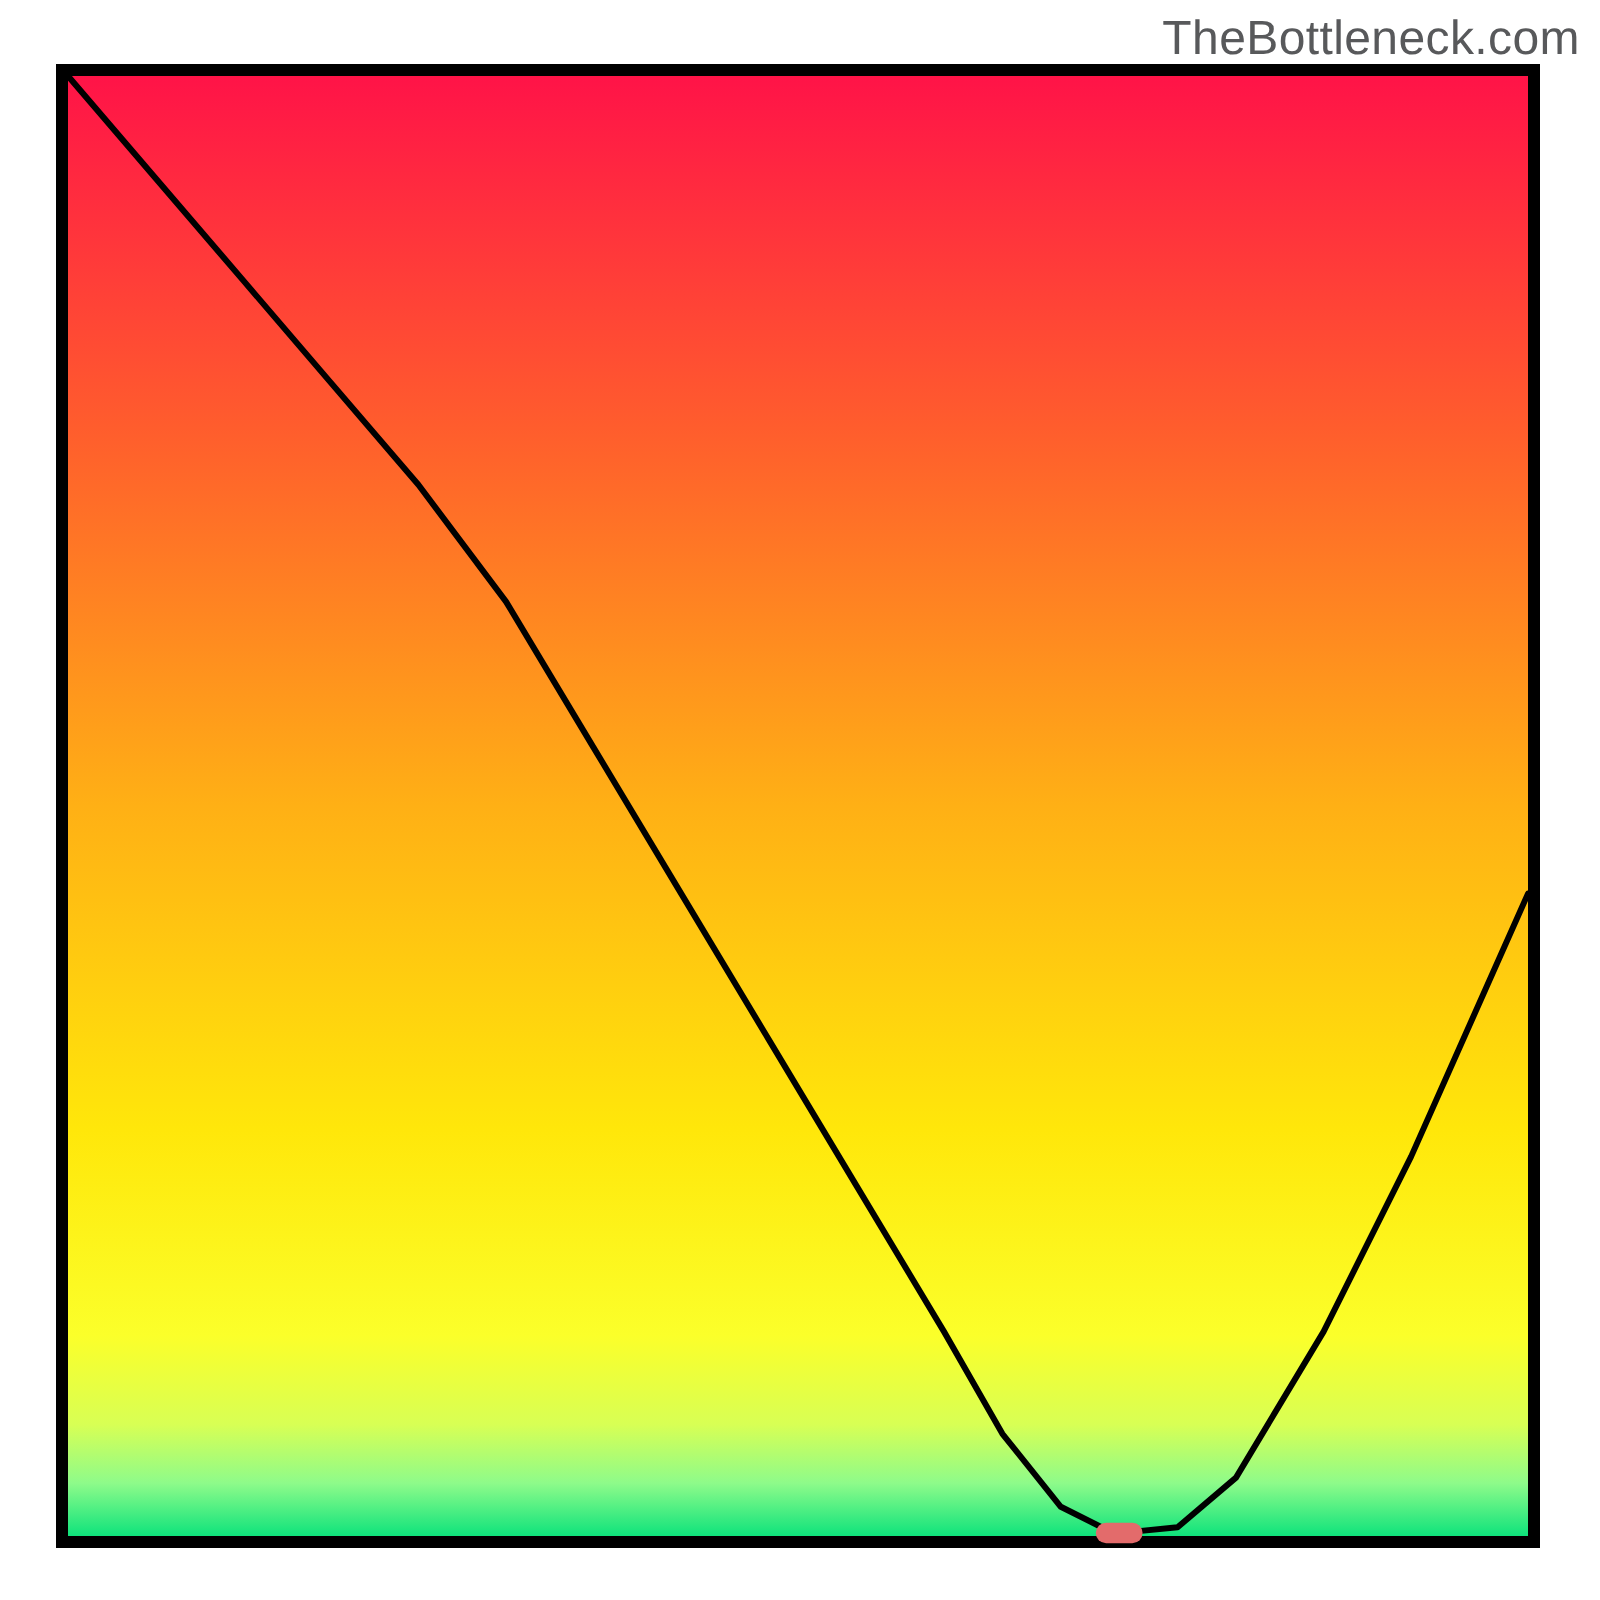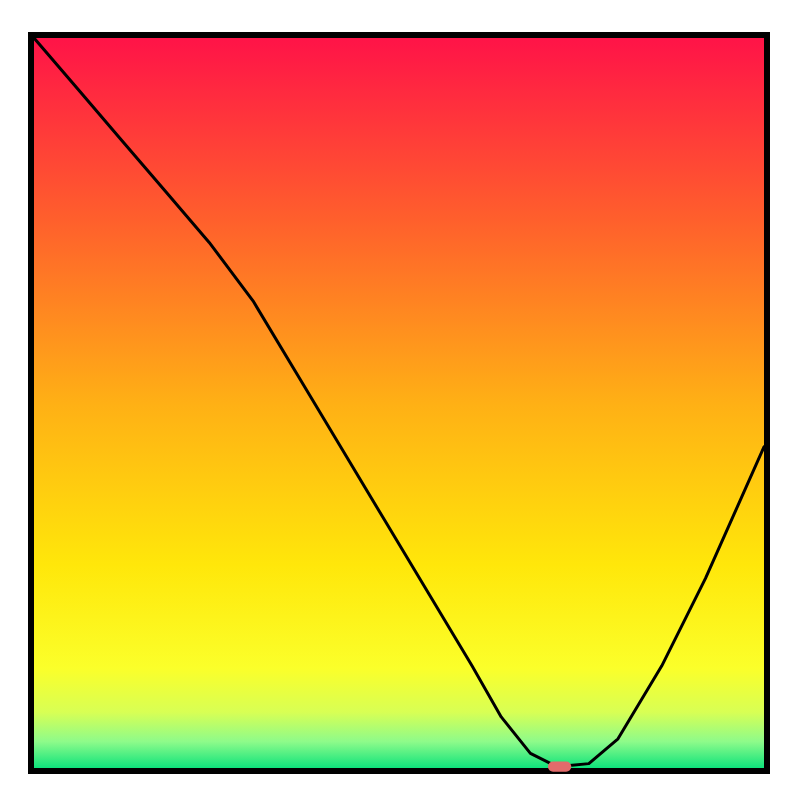--- a/index.html
+++ b/index.html
@@ -20,20 +20,21 @@
     top: 32px;
     width: 742px;
     height: 742px;
   }
   .plot svg { display: block; }
 </style>
 </head>
 <body>
 
 <div class="stage">
+  <div class="watermark">TheBottleneck.com</div>
 
   <div class="plot">
     <svg id="plot-svg" viewBox="0 0 742 742" width="742" height="742">
       <defs>
         <linearGradient id="bg-grad" x1="0" y1="0" x2="0" y2="1">
             <stop offset="0%" stop-color="#ff1248"></stop>
             <stop offset="25%" stop-color="#ff5f2c"></stop>
             <stop offset="50%" stop-color="#ffb015"></stop>
             <stop offset="72%" stop-color="#ffe70a"></stop>
             <stop offset="86%" stop-color="#fbff2a"></stop>

